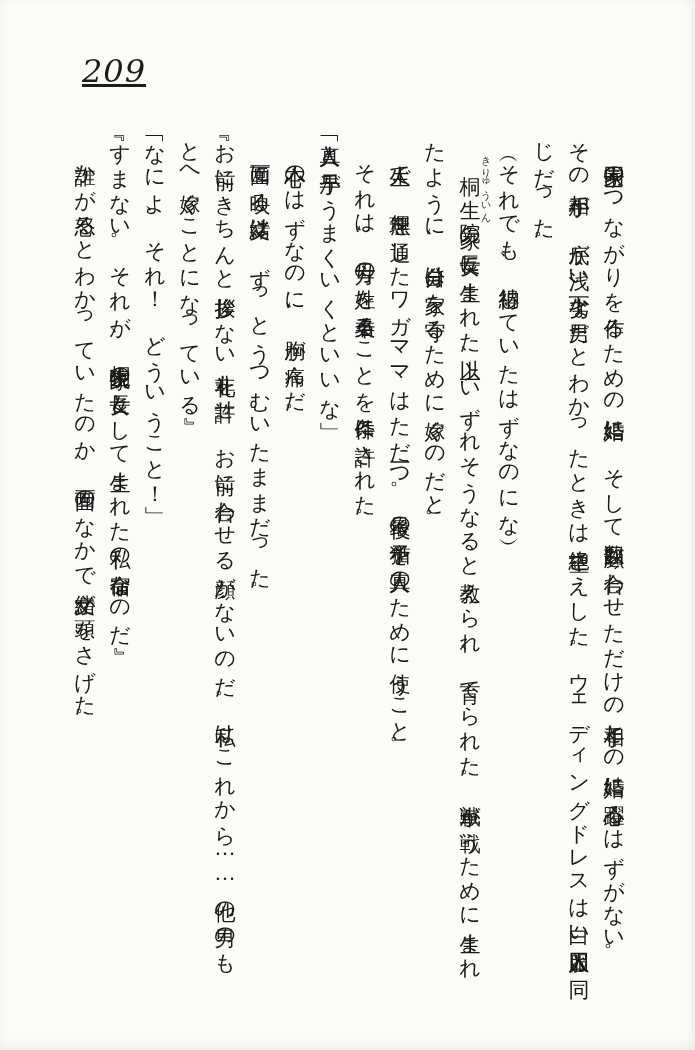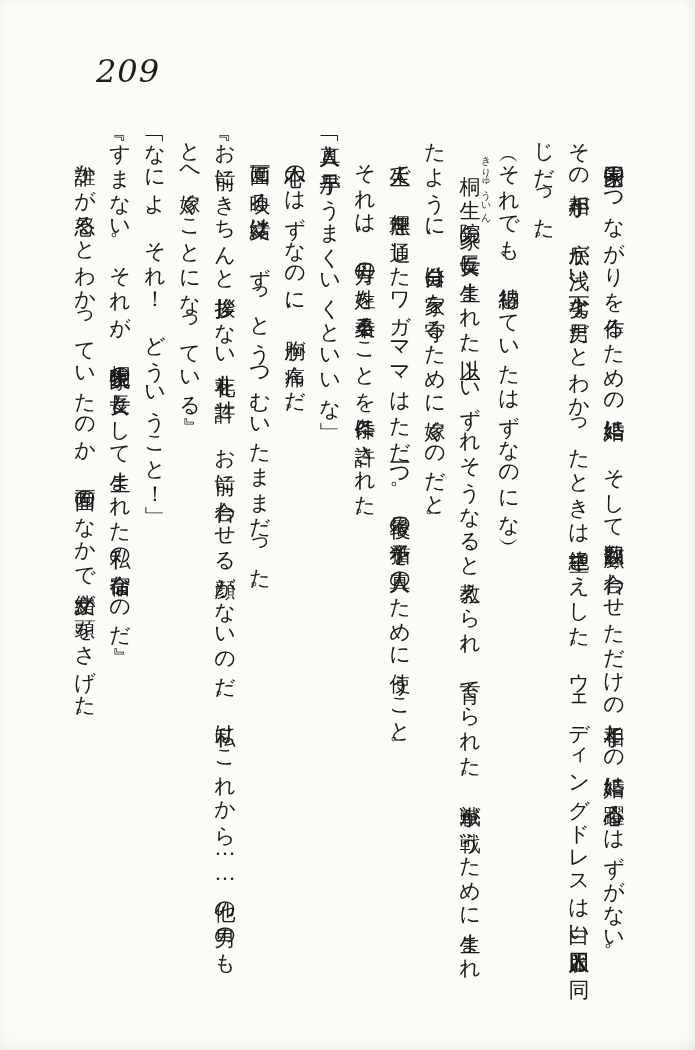--- a/index.html
+++ b/index.html
@@ -14,26 +14,27 @@
     height: 1050px;
     margin: 0 auto;
     overflow: hidden;
     background: #fbfbf8;
     box-shadow: inset 0 -6px 14px rgba(0,0,0,0.04), inset -4px 0 10px rgba(0,0,0,0.03);
     font-family: "Liberation Serif", "DejaVu Serif", serif;
   }
   .page-number {
     position: absolute;
     top: 52px;
-    left: 96px;
+    left: 82px;
     font-size: 32px;
     font-style: italic;
     font-family: "DejaVu Serif", "Liberation Serif", serif;
     color: #1c1c1c;
     letter-spacing: 1px;
+    text-decoration: underline;
   }
   .text-block {
     position: absolute;
     top: 128px;
     right: 64px;
     height: 842px;
     writing-mode: vertical-rl;
     -webkit-writing-mode: vertical-rl;
     text-orientation: upright;
     font-size: 21px;

